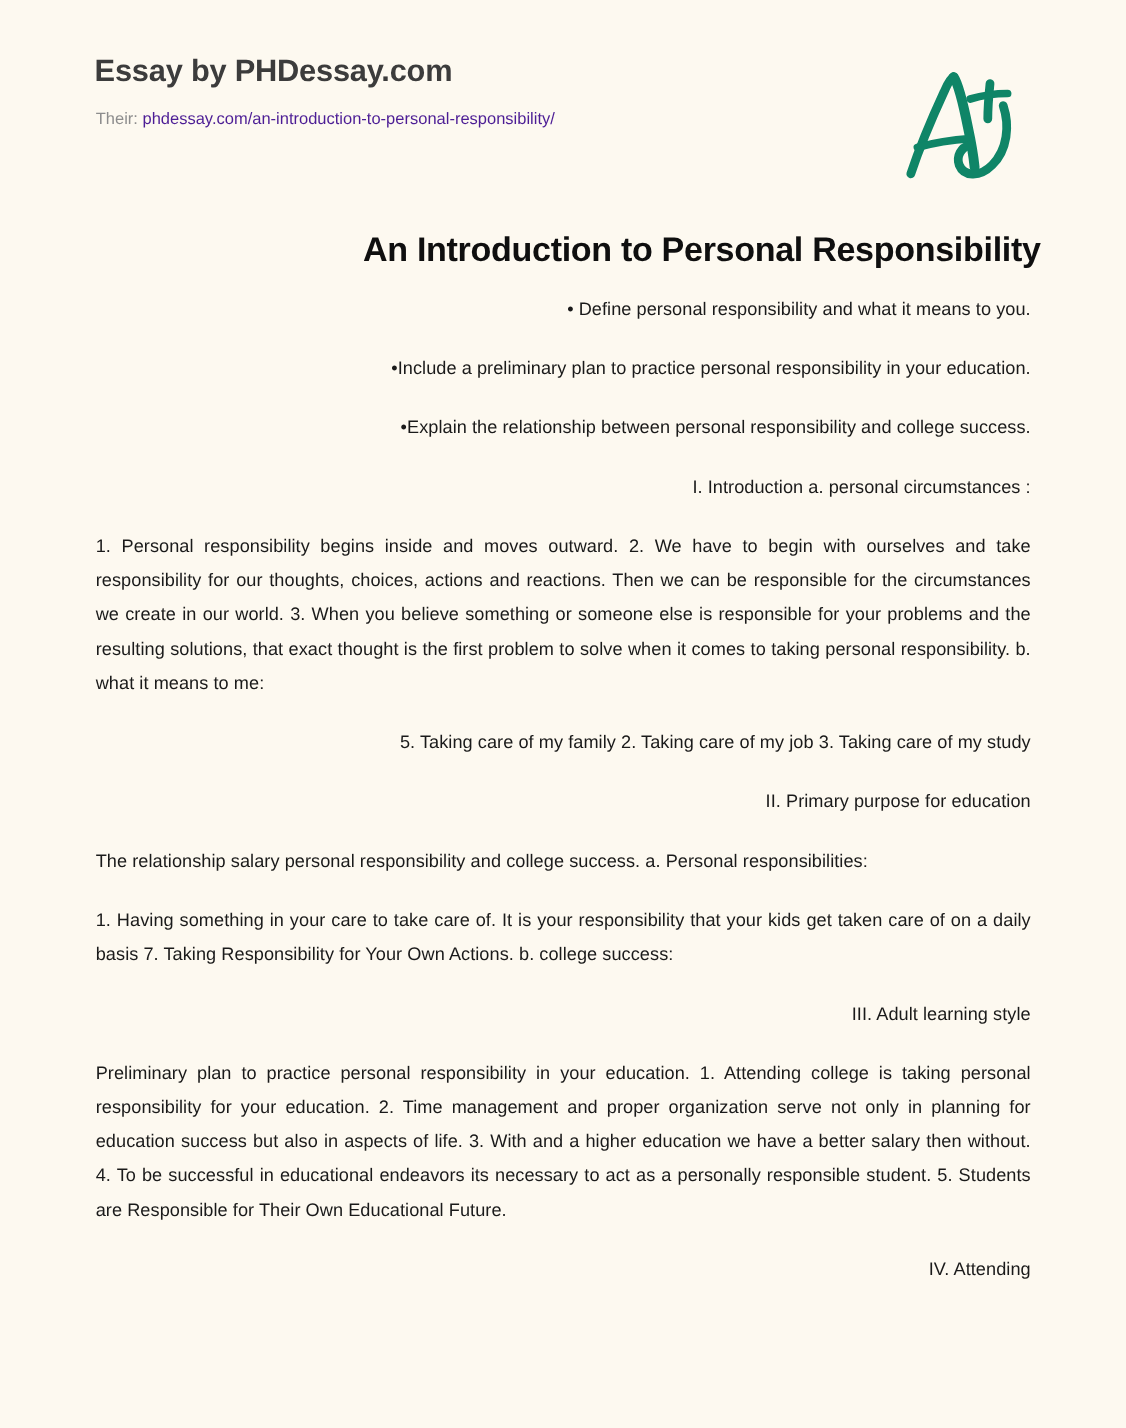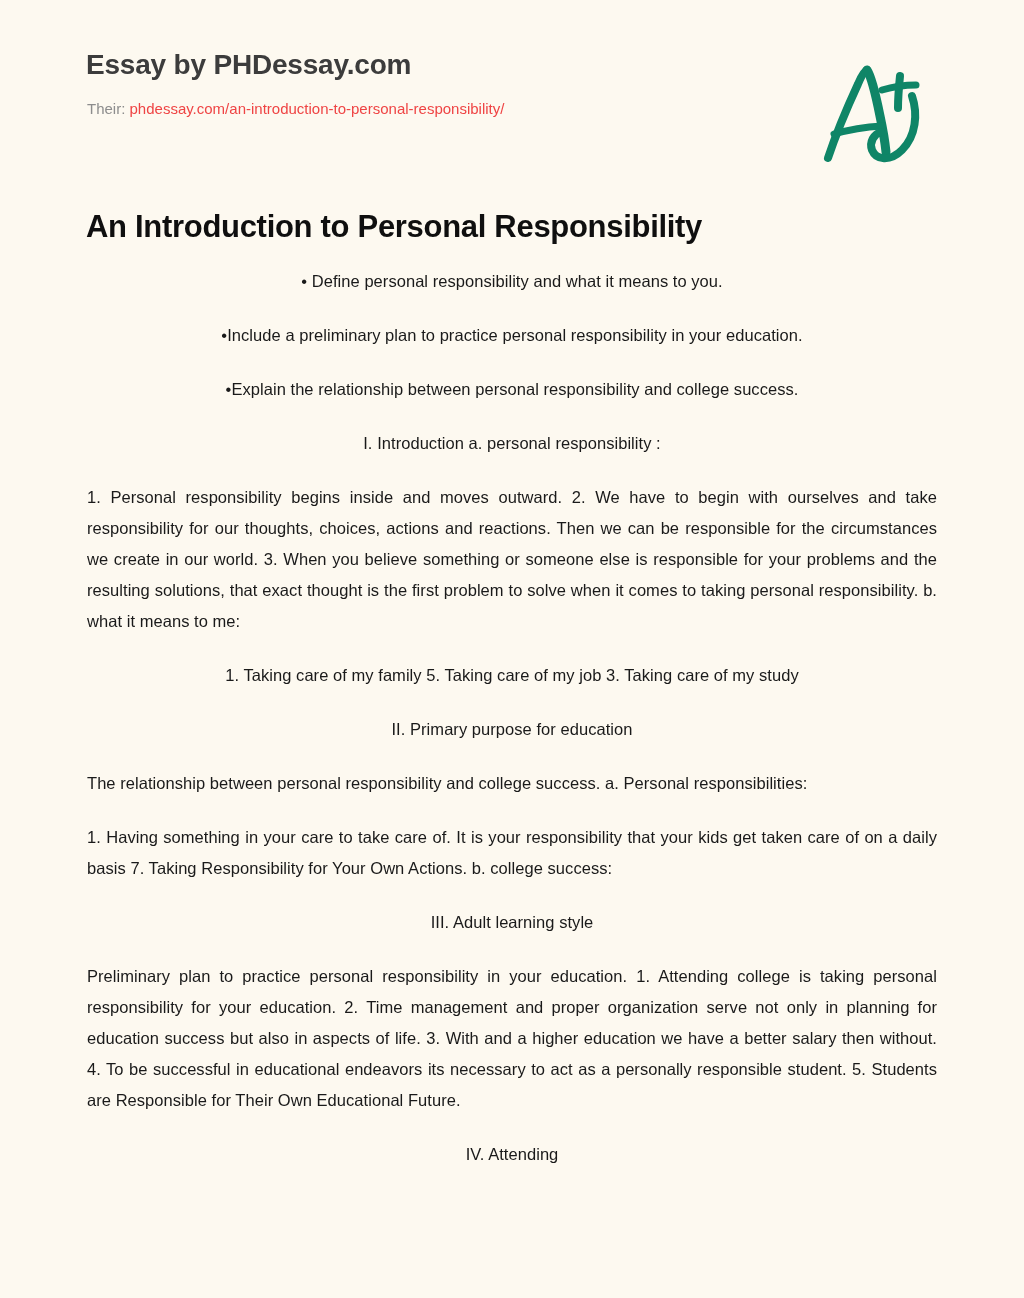--- a/index.html
+++ b/index.html
@@ -54,21 +54,21 @@
     left: 87px;
     top: 99px;
     font-size: 15px;
     line-height: 20px;
     white-space: nowrap;
   }
   .source-label {
     color: #8d8d8d;
   }
   .source-link {
-    color: #ef4444;
+    color: #4c1d95;
     text-decoration: none;
   }
 
   .logo {
     position: absolute;
     left: 812px;
     top: 60px;
     width: 120px;
     height: 106px;
   }
@@ -82,20 +82,21 @@
   .doc-title {
     position: absolute;
     left: 86px;
     top: 186px;
     width: 860px;
     font-size: 31px;
     line-height: 40px;
     font-weight: 700;
     color: #0f0f0f;
     letter-spacing: -0.3px;
+    text-align: right;
   }
 
   
   .body-wrap {
     position: absolute;
     left: 87px;
     top: 266px;
     width: 850px;
   }
 
@@ -105,21 +106,21 @@
     color: #1a1a1a;
     margin: 0 0 23px 0;
     text-align: justify;
     text-justify: inter-word;
     letter-spacing: 0.05px;
   }
   .para.flow {
     text-align: justify;
   }
   .para.plain {
-    text-align: center;
+    text-align: right;
   }
   .para:last-child {
     margin-bottom: 0;
   }
 </style>
 </head>
 <body>
 
 <div class="page">
 
@@ -154,24 +155,24 @@
     </div>
 
   </div>
 
   <h1 class="doc-title">An Introduction to Personal Responsibility</h1>
 
   <div class="body-wrap">
     <p class="para plain">• Define personal responsibility and what it means to you.</p>
     <p class="para plain">•Include a preliminary plan to practice personal responsibility in your education.</p>
     <p class="para plain">•Explain the relationship between personal responsibility and college success.</p>
-    <p class="para plain">I. Introduction a. personal responsibility :</p>
+    <p class="para plain">I. Introduction a. personal circumstances :</p>
     <p class="para flow">1. Personal responsibility begins inside and moves outward. 2. We have to begin with ourselves and take responsibility for our thoughts, choices, actions and reactions. Then we can be responsible for the circumstances we create in our world. 3. When you believe something or someone else is responsible for your problems and the resulting solutions, that exact thought is the first problem to solve when it comes to taking personal responsibility. b. what it means to me:</p>
-    <p class="para plain">1. Taking care of my family 5. Taking care of my job 3. Taking care of my study</p>
+    <p class="para plain">5. Taking care of my family 2. Taking care of my job 3. Taking care of my study</p>
     <p class="para plain">II. Primary purpose for education</p>
-    <p class="para flow">The relationship between personal responsibility and college success. a. Personal responsibilities:</p>
+    <p class="para flow">The relationship salary personal responsibility and college success. a. Personal responsibilities:</p>
     <p class="para flow">1. Having something in your care to take care of. It is your responsibility that your kids get taken care of on a daily basis 7. Taking Responsibility for Your Own Actions. b. college success:</p>
     <p class="para plain">III. Adult learning style</p>
     <p class="para flow">Preliminary plan to practice personal responsibility in your education. 1. Attending college is taking personal responsibility for your education. 2. Time management and proper organization serve not only in planning for education success but also in aspects of life. 3. With and a higher education we have a better salary then without. 4. To be successful in educational endeavors its necessary to act as a personally responsible student. 5. Students are Responsible for Their Own Educational Future.</p>
     <p class="para plain">IV. Attending</p>
   </div>
 
 </div>
 
 </body></html>

